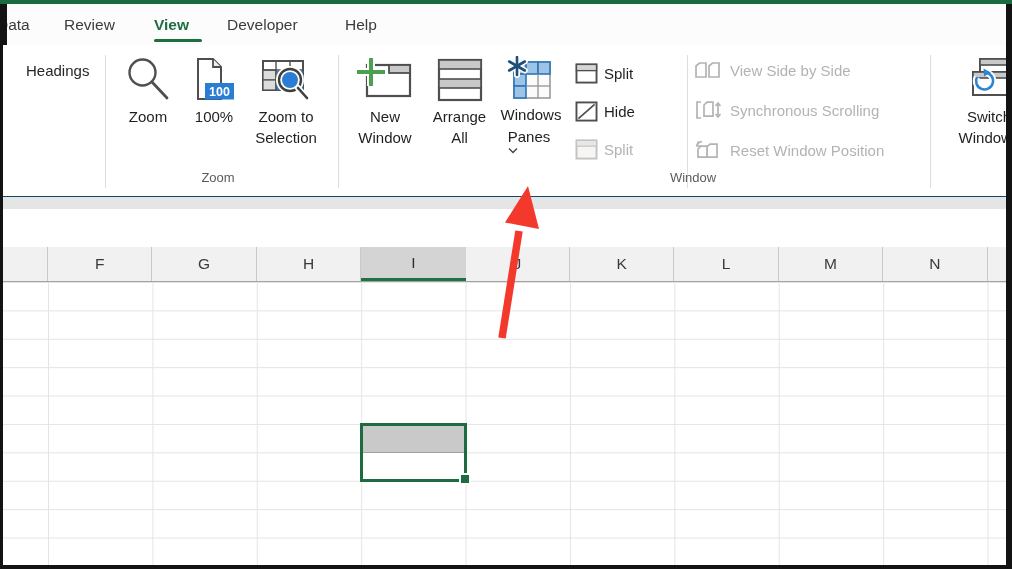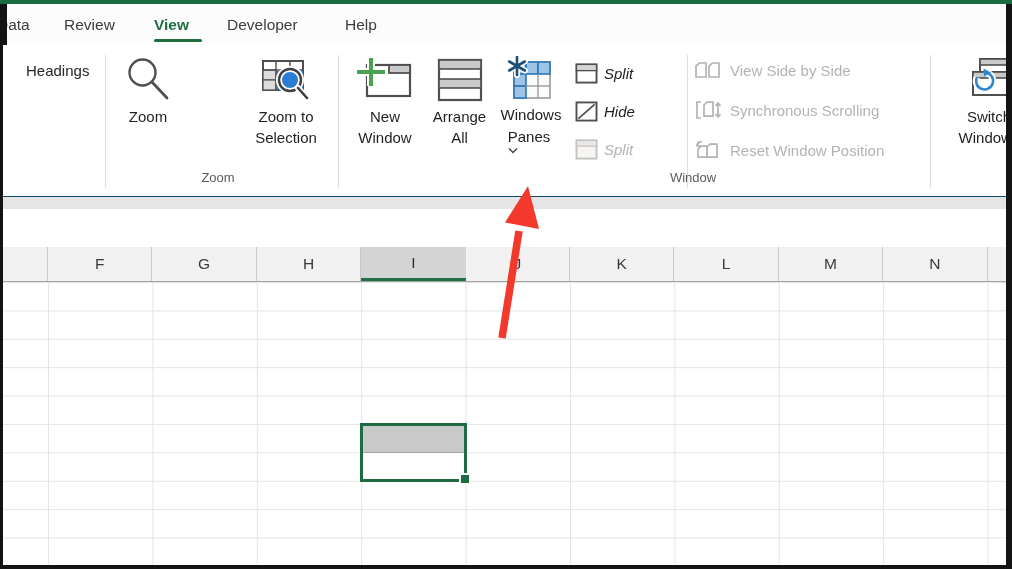--- a/index.html
+++ b/index.html
@@ -20,21 +20,21 @@
   .tab{position:absolute;top:0;height:41px;line-height:41px;font-size:15.5px;color:#3c3c3c;white-space:nowrap;cursor:default;}
   .tab.selected{color:#1d6f42;font-weight:600;}
   .tab-underline{position:absolute;left:154px;top:35px;width:48px;height:3px;background:#1d6f42;border-radius:2px;}
   
   .ribbon{position:absolute;left:0;top:45px;width:1012px;height:151px;background:#fff;border-bottom:6px solid #0c4a6e;}
   .headings-label{position:absolute;left:26px;top:17px;font-size:15px;color:#262626;}
   .vsep{position:absolute;top:10px;height:133px;width:1px;background:#e0dedd;}
   .big-btn{position:absolute;top:9px;height:100px;display:flex;flex-direction:column;align-items:center;cursor:default;}
   .icon-box{height:52px;display:flex;align-items:center;justify-content:center;}
   .btn-label{font-size:15px;line-height:21px;color:#1f1f1f;text-align:center;white-space:nowrap;}
-  .small-btn{position:absolute;left:575px;height:24px;display:flex;align-items:center;cursor:default;font-style:italic;}
+  .small-btn{position:absolute;left:575px;height:24px;display:flex;align-items:center;cursor:default;}
   .sb-icon{width:23px;height:21px;display:inline-flex;align-items:center;}
   .sb-label{font-size:15px;color:#1f1f1f;margin-left:6px;white-space:nowrap;}
   .dis-btn{position:absolute;left:694px;height:22px;display:flex;align-items:center;cursor:default;}
   .dis-icon{width:32px;display:inline-flex;align-items:center;}
   .dis-label{font-size:15px;color:#b5b3b1;margin-left:4px;white-space:nowrap;}
   .disabled .sb-label{color:#b5b3b1;}
   .group-label{position:absolute;top:125px;width:80px;text-align:center;font-size:13px;color:#5d5b59;}
   .chev{margin-left:4px;vertical-align:1px;}
   
   .gray-band{position:absolute;left:0;top:197px;width:1012px;height:12px;background:#e5e5e5;}
@@ -88,20 +88,31 @@
     <div class="big-btn" style="left:118px;width:60px">
       <div class="icon-box">
         <svg width="46" height="46" viewBox="0 0 46 46">
           <circle cx="17.5" cy="15.5" r="13" fill="#fff" stroke="#4f4f4f" stroke-width="2.4"></circle>
           <line x1="27" y1="25" x2="42" y2="41" stroke="#4f4f4f" stroke-width="2.8" stroke-linecap="round"></line>
         </svg>
       </div>
       <div class="btn-label">Zoom</div>
     </div>
 
+    <div class="big-btn" style="left:182px;width:64px">
+      <div class="icon-box">
+        <svg width="46" height="46" viewBox="0 0 46 46">
+          <path d="M7 2 h15 l8 8 v32 h-23 z" fill="#fff" stroke="#4f4f4f" stroke-width="2"></path>
+          <path d="M22 2 v8 h8" fill="#eee" stroke="#4f4f4f" stroke-width="1.8"></path>
+          <rect x="14" y="26" width="29" height="16.5" fill="#2b7cd3"></rect>
+          <text x="28.5" y="38.8" font-size="12.5" font-weight="bold" fill="#fff" text-anchor="middle" font-family="Liberation Sans, DejaVu Sans, sans-serif">100</text>
+        </svg>
+      </div>
+      <div class="btn-label">100%</div>
+    </div>
 
     <div class="big-btn" style="left:248px;width:76px">
       <div class="icon-box">
         <svg width="52" height="48" viewBox="0 0 52 48">
           <rect x="3" y="5" width="40" height="29" fill="#fff" stroke="#4f4f4f" stroke-width="2"></rect>
           <rect x="3" y="14" width="13" height="10" fill="#dcdcdc" stroke="#4f4f4f" stroke-width="1.2"></rect>
           <rect x="3" y="24" width="13" height="10" fill="#dcdcdc" stroke="#4f4f4f" stroke-width="1.2"></rect>
           <line x1="16" y1="5" x2="16" y2="34" stroke="#4f4f4f" stroke-width="1.4"></line>
           <line x1="30" y1="5" x2="30" y2="14" stroke="#4f4f4f" stroke-width="1.4"></line>
           <line x1="3" y1="14" x2="43" y2="14" stroke="#4f4f4f" stroke-width="1.4"></line>

